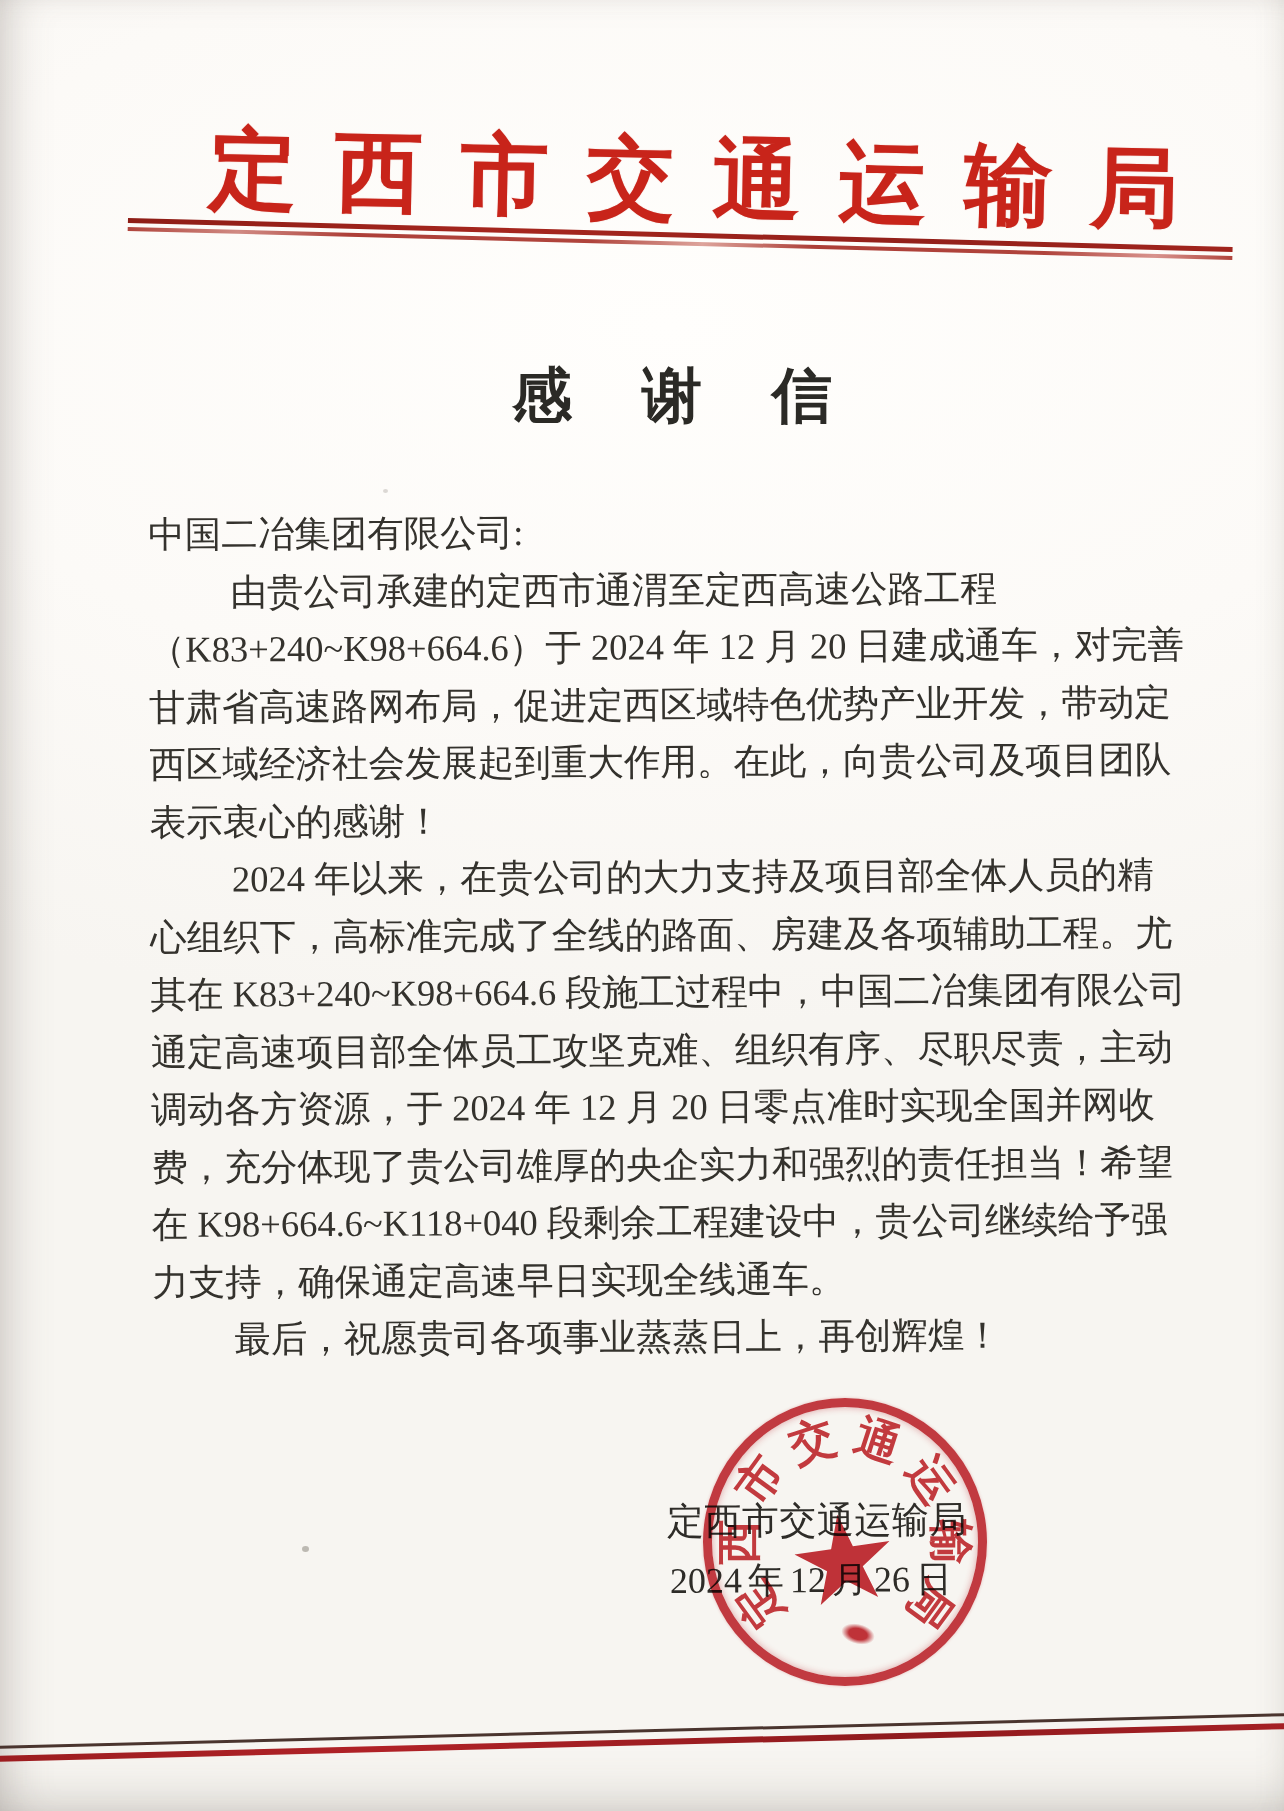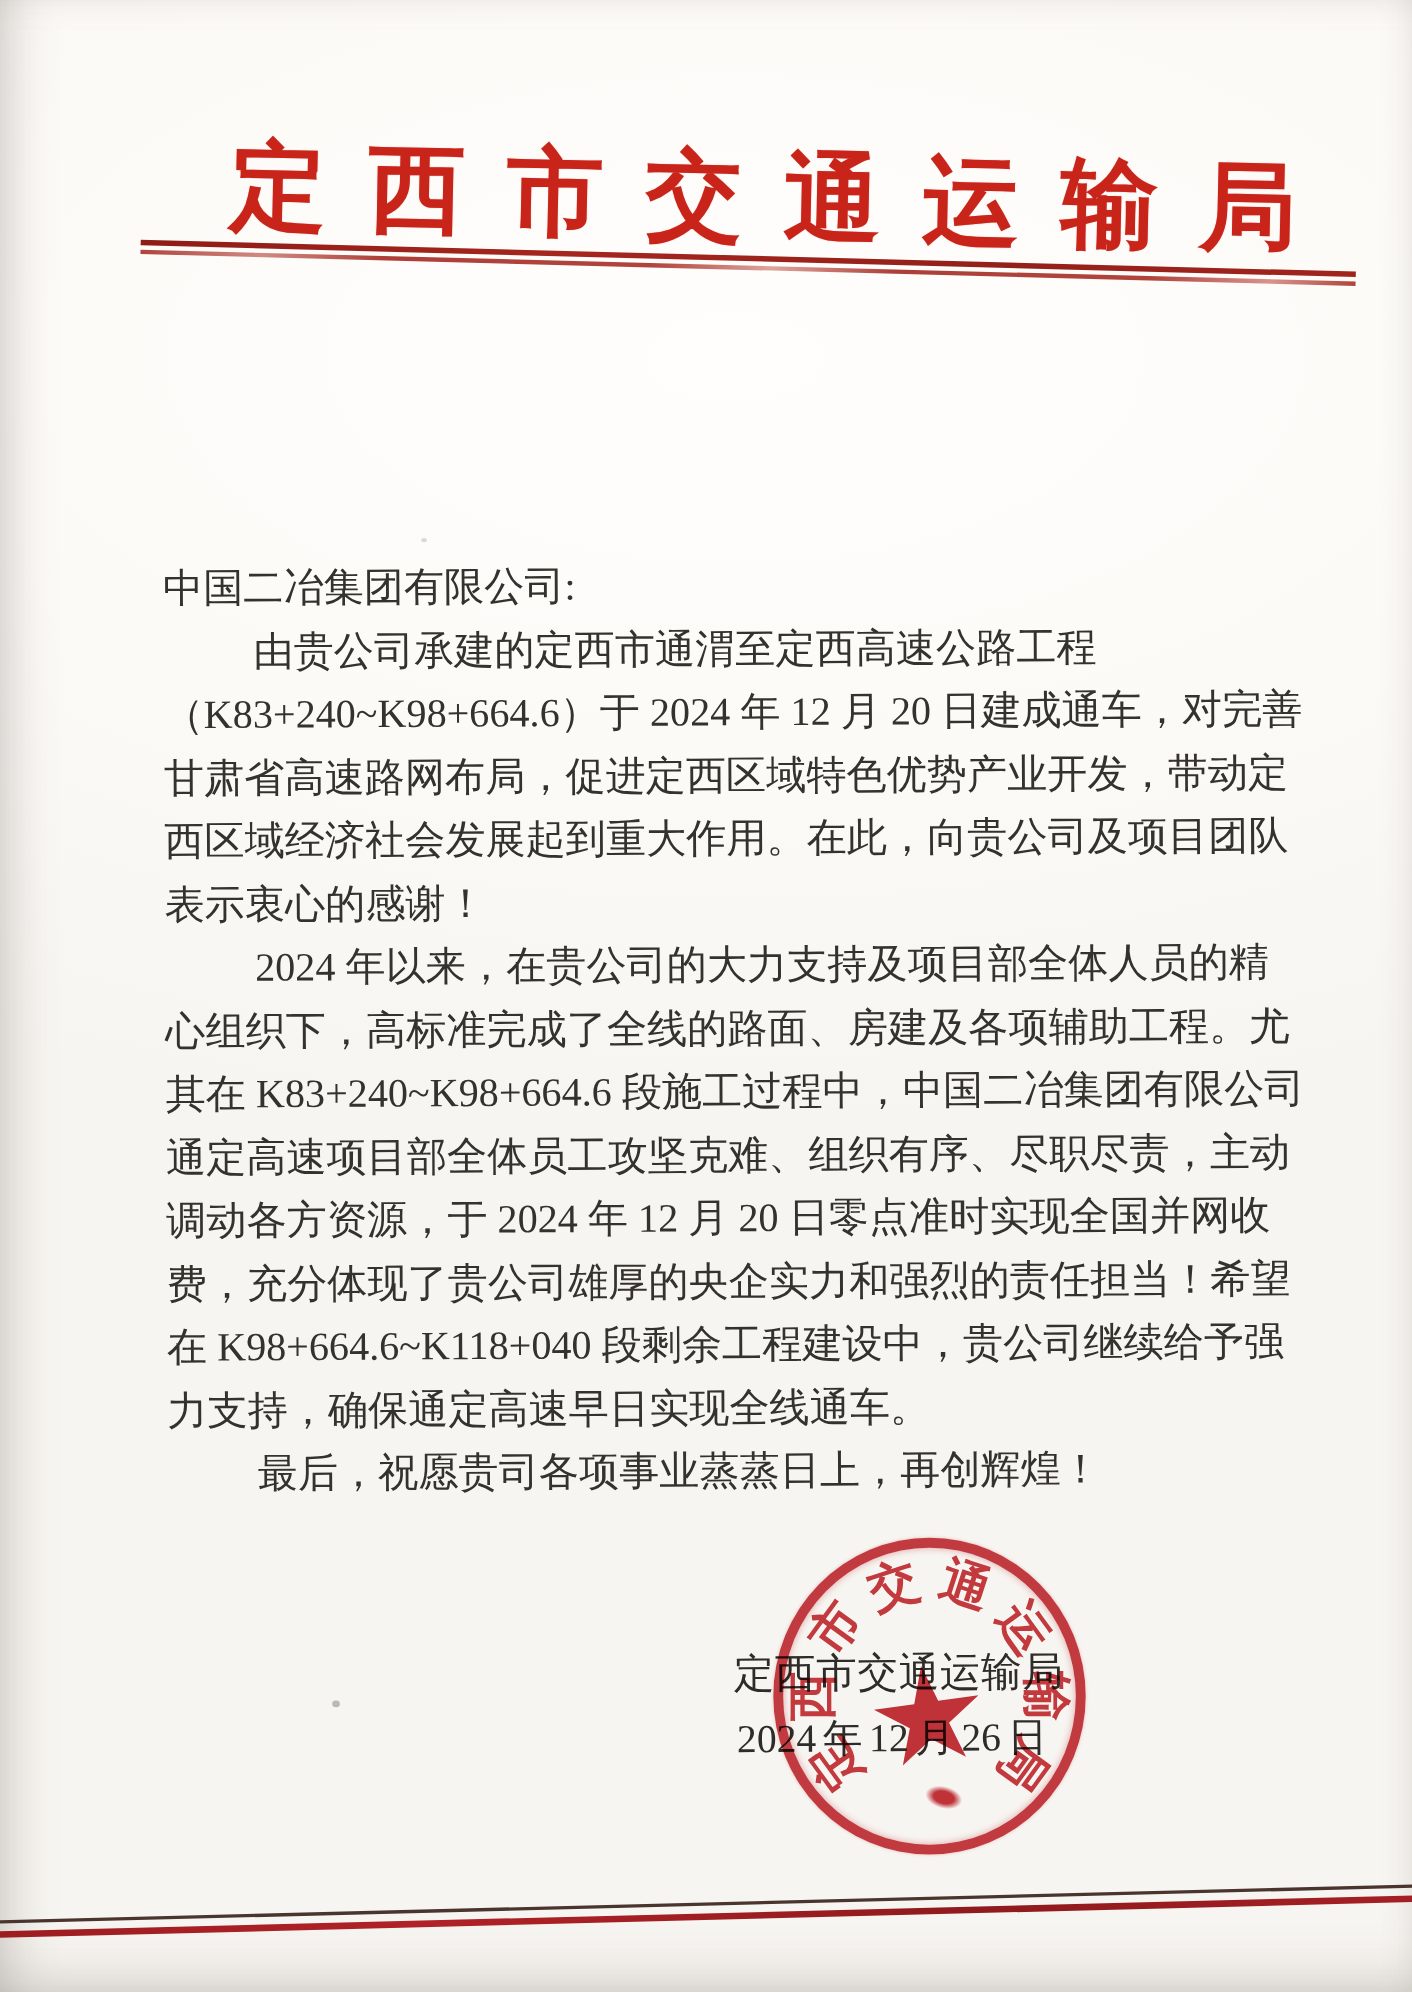--- a/index.html
+++ b/index.html
@@ -114,20 +114,21 @@
 <body>
 
 <div class="page">
 
   <div class="org-name">定西市交通运输局</div>
   <div class="head-rule">
     <div class="ra"></div>
     <div class="rb"></div>
   </div>
 
+  <div class="letter-title">感谢信</div>
 
   <div class="letter-body">
     <div class="bl">中国二冶集团有限公司:</div>
     <div class="bl ind">由贵公司承建的定西市通渭至定西高速公路工程</div>
     <div class="bl">（K83+240~K98+664.6）于 2024 年 12 月 20 日建成通车，对完善</div>
     <div class="bl">甘肃省高速路网布局，促进定西区域特色优势产业开发，带动定</div>
     <div class="bl">西区域经济社会发展起到重大作用。在此，向贵公司及项目团队</div>
     <div class="bl">表示衷心的感谢！</div>
     <div class="bl ind">2024 年以来，在贵公司的大力支持及项目部全体人员的精</div>
     <div class="bl">心组织下，高标准完成了全线的路面、房建及各项辅助工程。尤</div>

